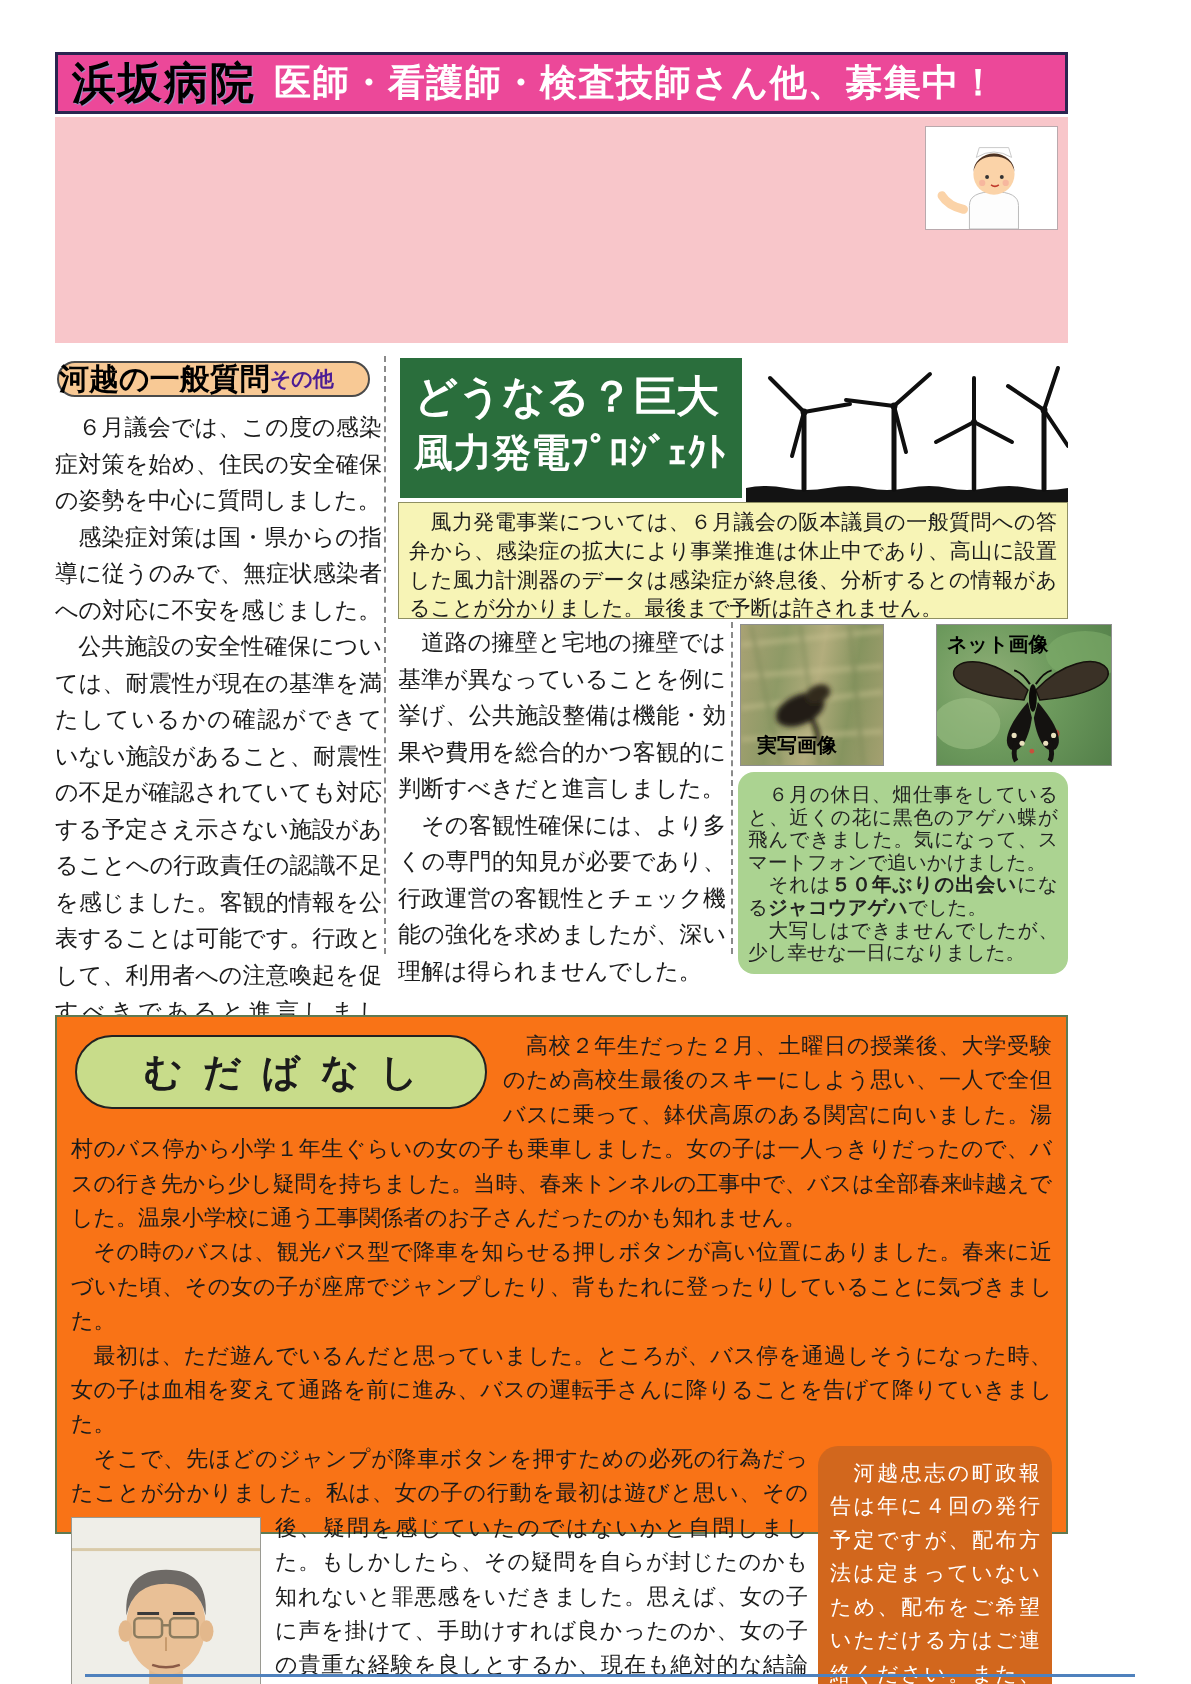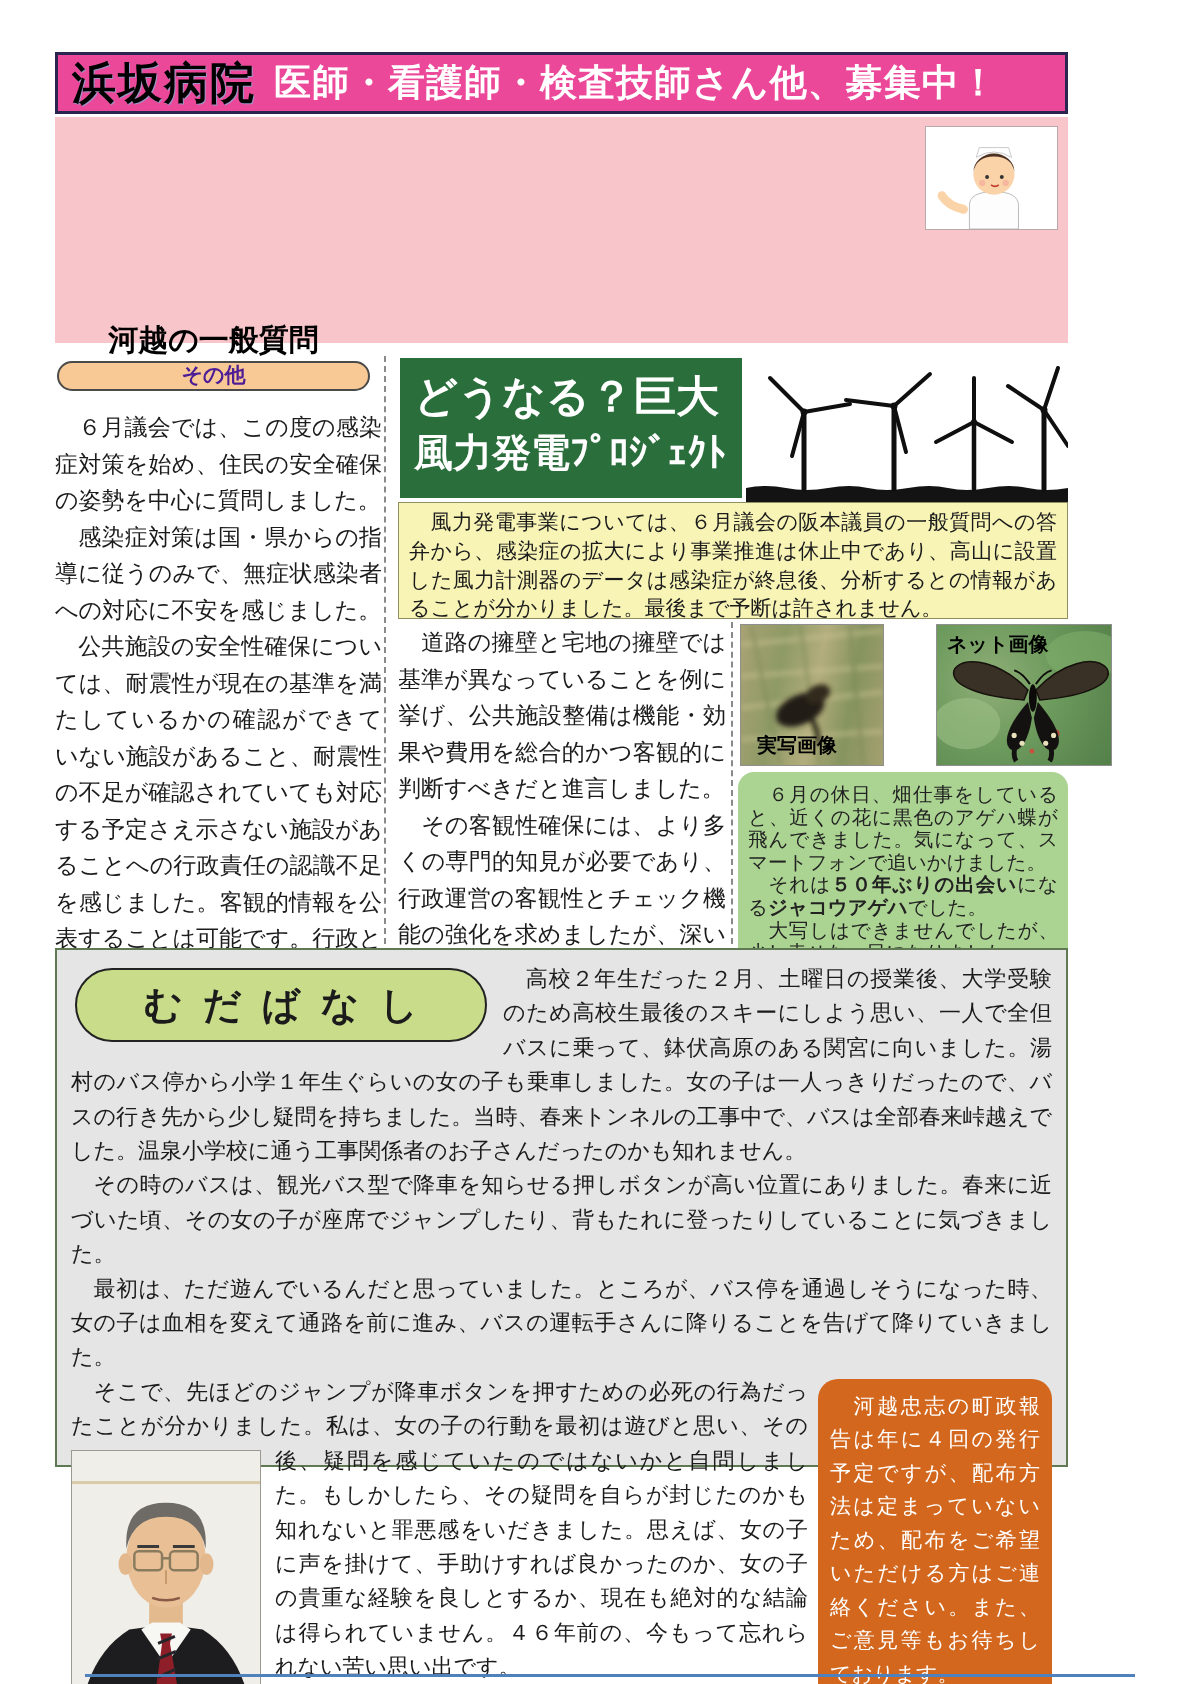--- a/index.html
+++ b/index.html
@@ -12,23 +12,23 @@
   .banner .hosp{font-size:44px;font-weight:bold;color:#000;letter-spacing:2px;
                 text-shadow:1px 1px 0 #9d93c6;}
   .banner .recruit{font-size:37px;font-weight:bold;color:#fff;letter-spacing:1px;}
   
   .pinkbox{position:absolute;left:55px;top:117px;width:1013px;height:226px;
            background:#f8c6ca;box-sizing:border-box;padding:7px 10px;
            font-size:22px;line-height:31.2px;text-align:justify;}
   .nurse{float:right;width:133px;height:104px;margin:2px 0 0 10px;background:#fff;
          border:1px solid #b9a9ad;box-sizing:border-box;}
   
-  .kawagoe-pill{position:absolute;left:57px;top:361px;width:313px;height:30px;
+  .kawagoe-pill{position:absolute;left:57px;top:361px;width:313px;height:36px;
       background:#f8c995;border:2px solid #4a4a4a;border-radius:22px;box-sizing:border-box;
-      display:flex;align-items:center;justify-content:flex-end;flex-direction:column;}
+      display:flex;align-items:center;justify-content:flex-start;}
   .kawagoe-pill .big{font-size:30px;font-weight:bold;color:#000;}
   .kawagoe-pill .small{font-size:21px;font-weight:bold;color:#4c1d95;}
   .kawagoe-col{position:absolute;left:55px;top:409px;width:327px;height:550px;
       font-size:23px;line-height:36.5px;text-align:justify;}
   .vsep1{position:absolute;left:384px;top:356px;height:598px;border-left:2px dashed #8a8a8a;}
   .vsep2{position:absolute;left:731px;top:622px;height:332px;border-left:2px dashed #8a8a8a;}
   .greentitle{position:absolute;left:400px;top:358px;width:342px;height:140px;
       background:#2a6e3c;box-sizing:border-box;padding:10px 12px 0 14px;}
   .greentitle .l1{font-size:43px;font-weight:bold;color:#fff;line-height:56px;}
   .greentitle .l2{font-size:39px;font-weight:bold;color:#fff;line-height:58px;}
@@ -46,22 +46,22 @@
       background:radial-gradient(circle at 30% 40%,#8fae77 0%,#6d9a5d 45%,#537f49 100%);}
   .photo-label{position:absolute;font-size:20px;font-weight:bold;color:#000;}
   .lab-real{left:8px;bottom:6px;margin-left:8px;}
   .lab-net{left:10px;top:6px;}
   .butterfly-note{position:absolute;left:738px;top:772px;width:330px;height:202px;
       background:#abd391;border-radius:16px;box-sizing:border-box;padding:12px 10px;
       font-family:"Liberation Serif",serif;font-size:19.5px;line-height:22.6px;
       color:#222;text-align:justify;}
   .butterfly-note .b{font-weight:bold;}
   
-  .mudabox{position:absolute;left:55px;top:948px;width:1013px;height:519px;
-      background:#e5e5e5;border:2px solid #5f7a52;box-sizing:border-box;
+  .mudabox{position:absolute;left:55px;top:1015px;width:1013px;height:519px;
+      background:#f97316;border:2px solid #5f7a52;box-sizing:border-box;
       padding:12px 14px;font-size:22px;line-height:34.4px;text-align:justify;}
   .mudapill{float:left;width:412px;height:74px;margin:6px 16px 8px 4px;
       background:#c8dc8a;border:2px solid #222;border-radius:38px;box-sizing:border-box;
       display:flex;align-items:center;justify-content:center;
       font-size:38px;font-weight:bold;letter-spacing:20px;padding-left:20px;}
   .noticebox{float:right;width:234px;height:346px;margin:4px 0 4px 10px;
       background:#d2671d;border-radius:20px;box-sizing:border-box;padding:10px 12px;
       color:#fff;font-size:21px;line-height:33.5px;text-align:justify;}
   .portrait{float:left;width:190px;height:270px;margin:6px 14px 4px 0;
       background:#efeee8;border:1px solid #9a9a92;box-sizing:border-box;}

